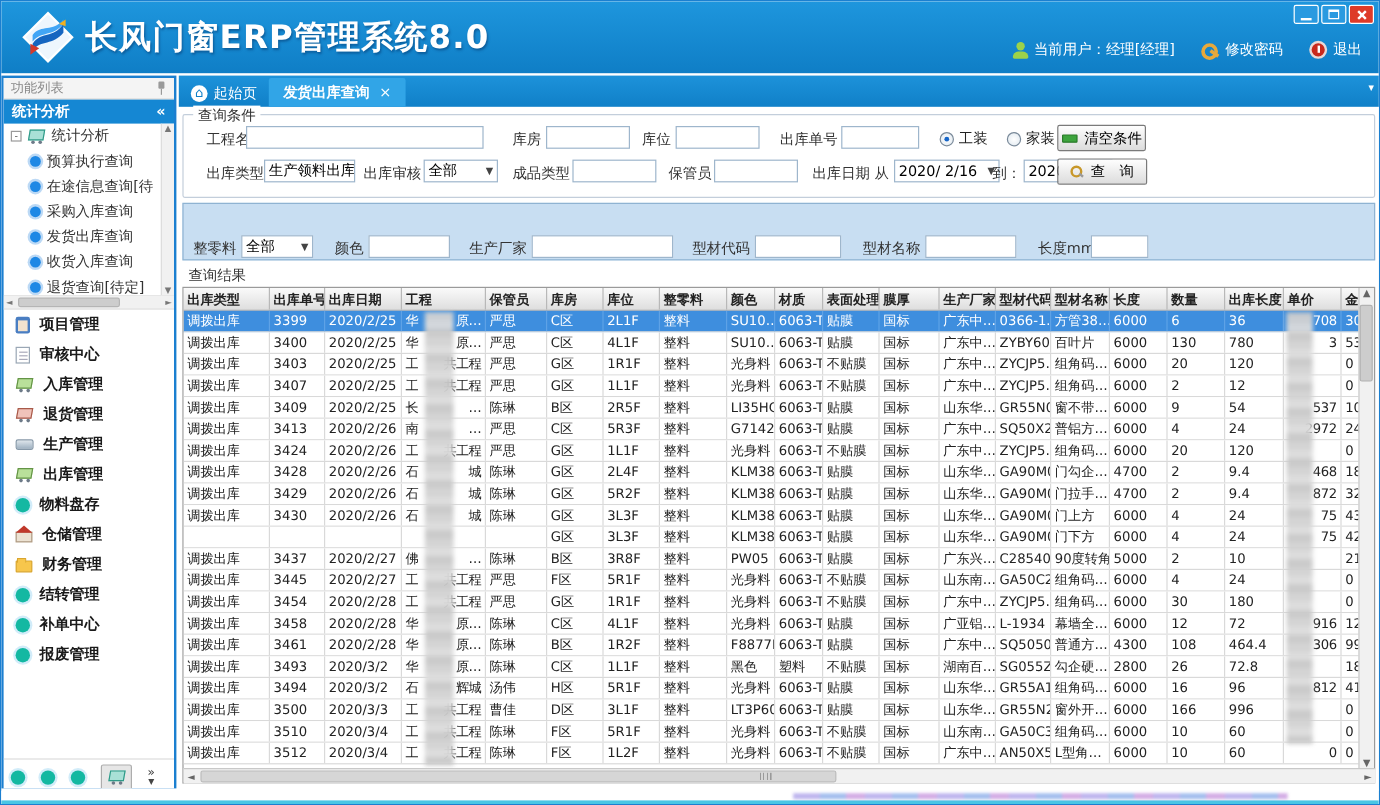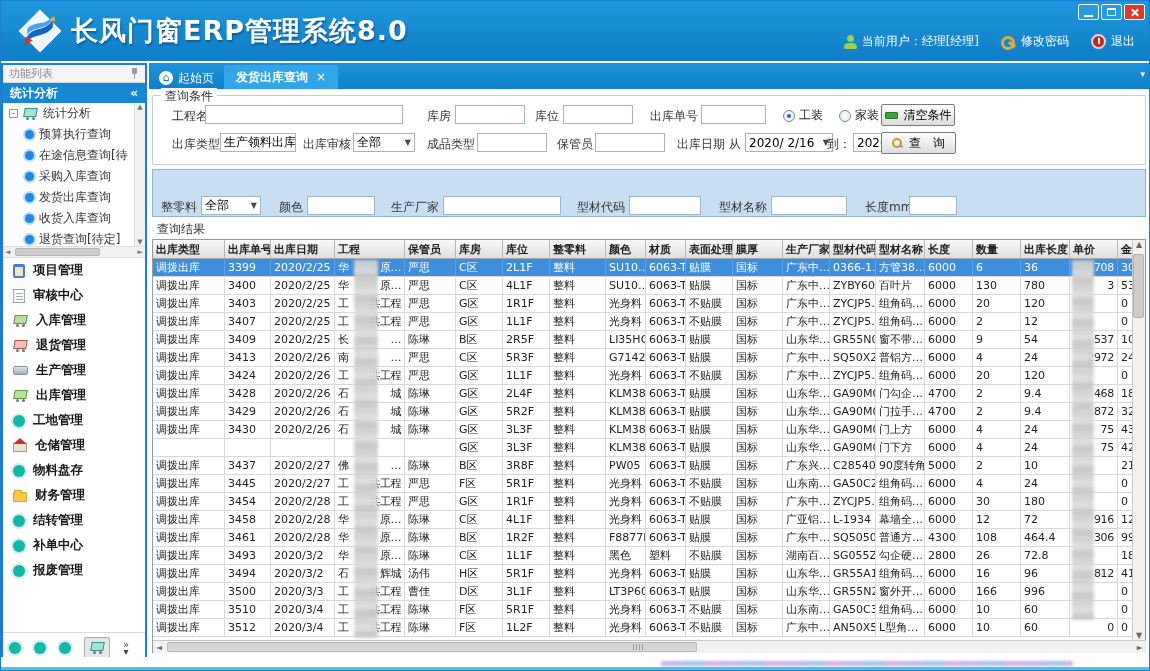--- a/index.html
+++ b/index.html
@@ -243,29 +243,25 @@
           <div class="menu-item">
             <span class="i-machine"></span>
             <span class="lbl">生产管理</span>
           </div>
           <div class="menu-item">
             <span class="i-cart green"></span>
             <span class="lbl">出库管理</span>
           </div>
           <div class="menu-item">
             <span class="i-dot-teal"></span>
-            <span class="lbl">工地管理</span>
+            <span class="lbl">物料盘存</span>
           </div>
           <div class="menu-item">
             <span class="i-warehouse"></span>
             <span class="lbl">仓储管理</span>
-          </div>
-          <div class="menu-item">
-            <span class="i-dot-teal"></span>
-            <span class="lbl">物料盘存</span>
           </div>
           <div class="menu-item">
             <span class="i-folder"></span>
             <span class="lbl">财务管理</span>
           </div>
           <div class="menu-item">
             <span class="i-dot-teal"></span>
             <span class="lbl">结转管理</span>
           </div>
           <div class="menu-item">

